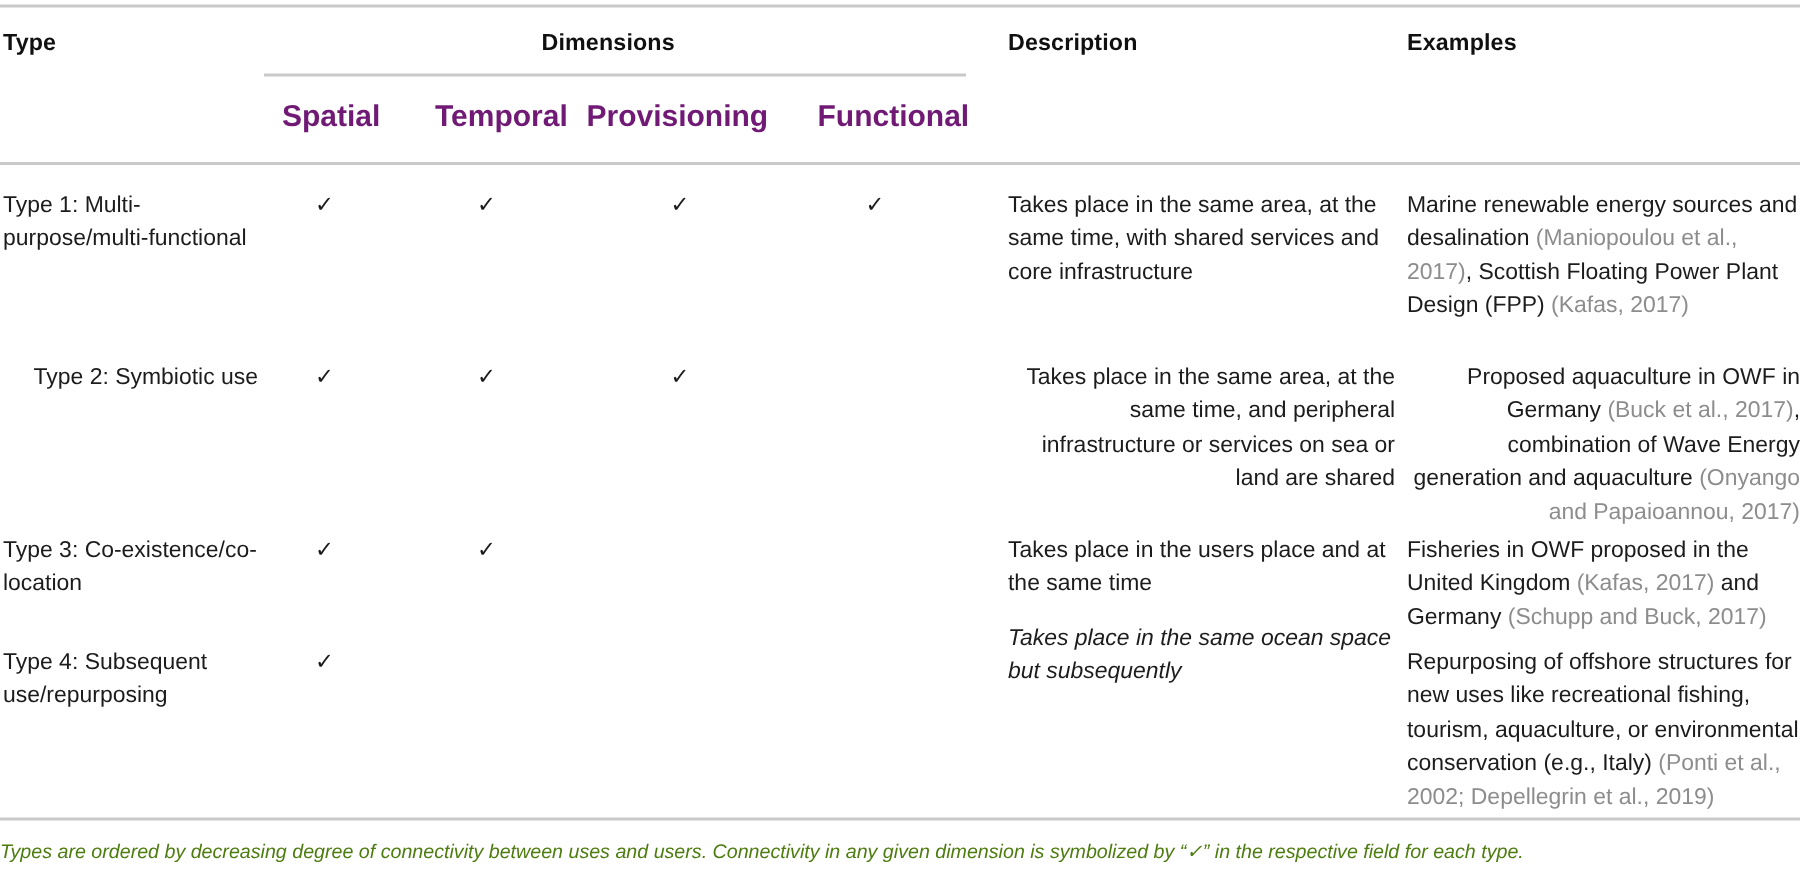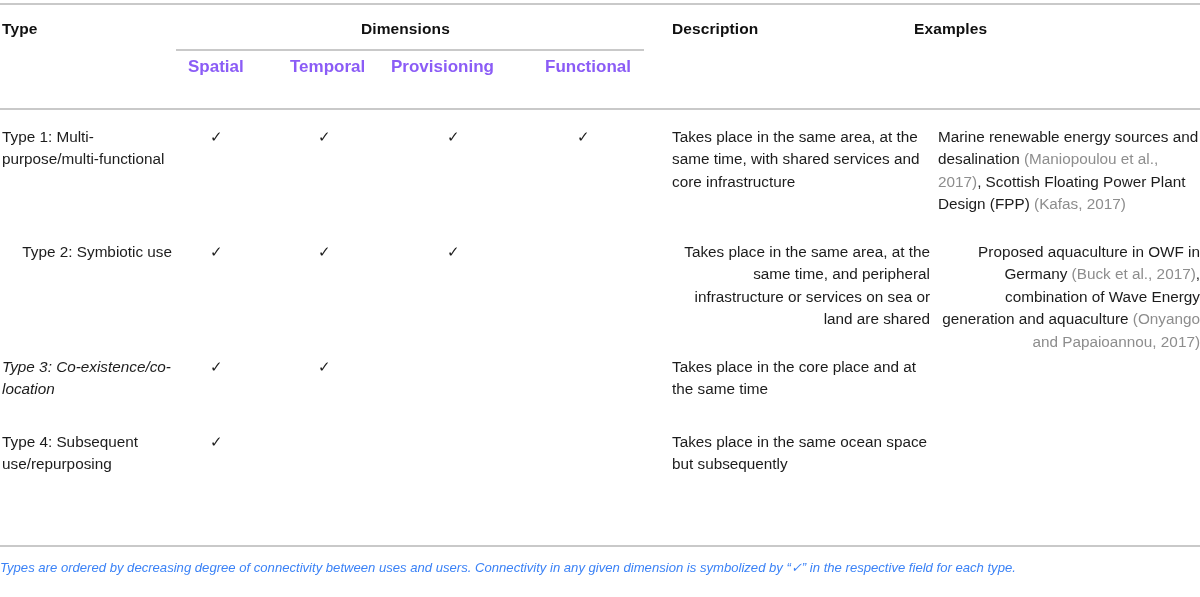--- a/index.html
+++ b/index.html
@@ -49,37 +49,37 @@
     position: absolute;
     font-size: 15.5px;
     font-weight: bold;
     color: #101010;
     letter-spacing: .1px;
     white-space: nowrap;
   }
   .th-type       { left: 2px;   top: 15px; }
   .th-dimensions { left: 361px; top: 15px; }
   .th-description{ left: 672px; top: 15px; }
-  .th-examples   { left: 914px; top: 15px; text-align: center; }
+  .th-examples   { left: 938px; top: 15px; text-align: center; }
 
   .rule-dimensions {
     position: absolute;
     left: 176px;
     top: 44px;
     width: 468px;
     height: 2px;
     background: #c9c9c9;
   }
 
   .th-sub {
     position: absolute;
-    top: 52px;
-    font-size: 17px;
+    top: 62px;
+    font-size: 20px;
     font-weight: bold;
-    color: #8b5cf6;
+    color: #701a75;
     white-space: nowrap;
   }
 
   
   .tbody {
     position: relative;
     width: 1200px;
   }
   .row {
     position: relative;
@@ -109,21 +109,21 @@
     color: #8d8d8d;
   }
 
   
   .footnote {
     width: 1192px;
     padding: 11px 0 0 0;
     font-size: 13.1px;
     line-height: 19px;
     font-style: italic;
-    color: #3b82f6;
+    color: #4d7c0f;
     text-align: justify;
     text-justify: inter-word;
   }
   .footnote span { font-style: italic; }
 </style>
 </head>
 <body>
 
 <div class="table-wrap">
 
@@ -157,29 +157,31 @@
       </div>
       <div class="row" style="height: 115px; text-align: right;">
         <div class="cell cell-type" style="top: 16px;">Type 2: Symbiotic use</div>
         <div class="checkmark" style="left: 210px; top: 16px;">✓</div>
         <div class="checkmark" style="left: 318px; top: 16px;">✓</div>
         <div class="checkmark" style="left: 447px; top: 16px;">✓</div>
         <div class="cell cell-description" style="top: 16px;">Takes place in the same area, at the same time, and peripheral infrastructure or services on sea or land are shared</div>
         <div class="cell cell-examples" style="top: 16px;"><span>Proposed aquaculture in OWF in Germany </span><span class="cite">(Buck et al., 2017)</span><span>, combination of Wave Energy generation and aquaculture </span><span class="cite">(Onyango and Papaioannou, 2017)</span></div>
       </div>
       <div class="row" style="height: 75px;">
-        <div class="cell cell-type" style="top: 16px; font-style: italic;">Type 3: Co-existence/co-location</div>
+        <div class="cell cell-type" style="top: 16px;">Type 3: Co-existence/co-location</div>
         <div class="checkmark" style="left: 210px; top: 16px;">✓</div>
         <div class="checkmark" style="left: 318px; top: 16px;">✓</div>
-        <div class="cell cell-description" style="top: 16px;">Takes place in the core place and at the same time</div>
+        <div class="cell cell-description" style="top: 16px;">Takes place in the users place and at the same time</div>
+        <div class="cell cell-examples" style="top: 16px;"><span>Fisheries in OWF proposed in the United Kingdom </span><span class="cite">(Kafas, 2017)</span><span> and Germany </span><span class="cite">(Schupp and Buck, 2017)</span></div>
       </div>
       <div class="row" style="height: 130px; padding-left: 39px;">
         <div class="cell cell-type" style="top: 16px;">Type 4: Subsequent use/repurposing</div>
         <div class="checkmark" style="left: 210px; top: 16px;">✓</div>
-        <div class="cell cell-description" style="top: 16px;">Takes place in the same ocean space but subsequently</div>
+        <div class="cell cell-description" style="top: 0; font-style: italic;">Takes place in the same ocean space but subsequently</div>
+        <div class="cell cell-examples" style="top: 16px;"><span>Repurposing of offshore structures for new uses like recreational fishing, tourism, aquaculture, or environmental conservation (e.g., Italy) </span><span class="cite">(Ponti et al., 2002; Depellegrin et al., 2019)</span></div>
       </div>
     </div>
 
   <div class="rule-bottom"></div>
 
   <div class="footnote"><span>Types are ordered by decreasing degree of connectivity between uses and users. Connectivity in any given dimension is symbolized by “✓” in the respective field for each type.</span></div>
 
 </div>
 
 </body></html>

